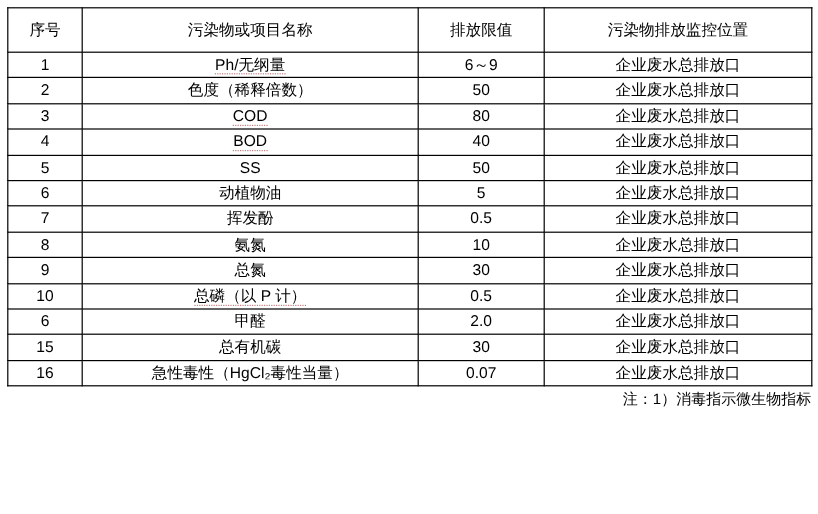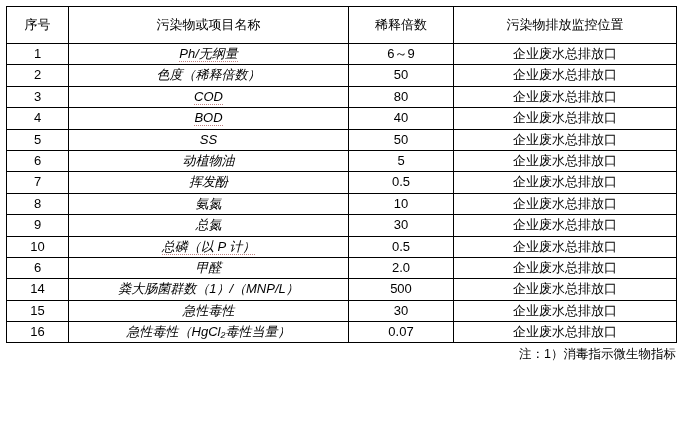--- a/index.html
+++ b/index.html
@@ -44,21 +44,20 @@
   tbody td {
     height: 20.4px;
   }
   col.c0 { width: 62px; }
   col.c1 { width: 280px; }
   col.c2 { width: 105px; }
   col.c3 { width: 223px; }
 
   .name-cell {
     position: relative;
-    font-style: italic;
   }
   .underline-dotted {
     border-bottom: 1px dotted #c08080;
     padding-bottom: 0px;
   }
   .val-cell {
     font-size: 13px;
     margin-top: 8px;
   }
   .note {
@@ -81,21 +80,21 @@
     <colgroup>
       <col class="c0">
         <col class="c1">
         <col class="c2">
         <col class="c3">
     </colgroup>
     <thead>
       <tr>
         <th>序号</th>
         <th>污染物或项目名称</th>
-        <th>稀释倍数</th>
+        <th>排放限值</th>
         <th>污染物排放监控位置</th>
       </tr>
     </thead>
     <tbody>
       <tr>
         <td>1</td>
         <td class="name-cell"><span class="underline-dotted">Ph/无纲量</span></td>
         <td class="val-cell">6～9</td>
         <td>企业废水总排放口</td>
       </tr>
@@ -153,28 +152,22 @@
         <td class="val-cell">0.5</td>
         <td>企业废水总排放口</td>
       </tr>
       <tr>
         <td>6</td>
         <td class="name-cell"><span>甲醛</span></td>
         <td class="val-cell">2.0</td>
         <td>企业废水总排放口</td>
       </tr>
       <tr>
-        <td>14</td>
-        <td class="name-cell"><span>粪大肠菌群数（1）/（MNP/L）</span></td>
-        <td class="val-cell">500</td>
-        <td>企业废水总排放口</td>
-      </tr>
-      <tr>
         <td>15</td>
-        <td class="name-cell"><span>急性毒性</span></td>
+        <td class="name-cell"><span>总有机碳</span></td>
         <td class="val-cell">30</td>
         <td>企业废水总排放口</td>
       </tr>
       <tr>
         <td>16</td>
         <td class="name-cell"><span>急性毒性（HgCl₂毒性当量）</span></td>
         <td class="val-cell">0.07</td>
         <td>企业废水总排放口</td>
       </tr>
     </tbody>

